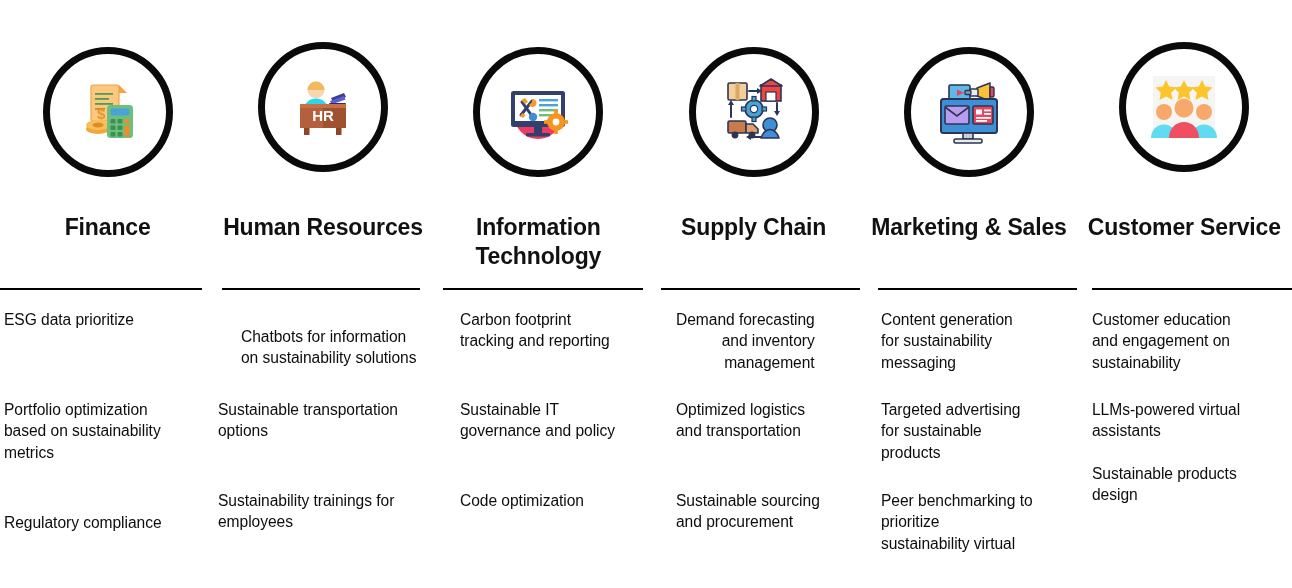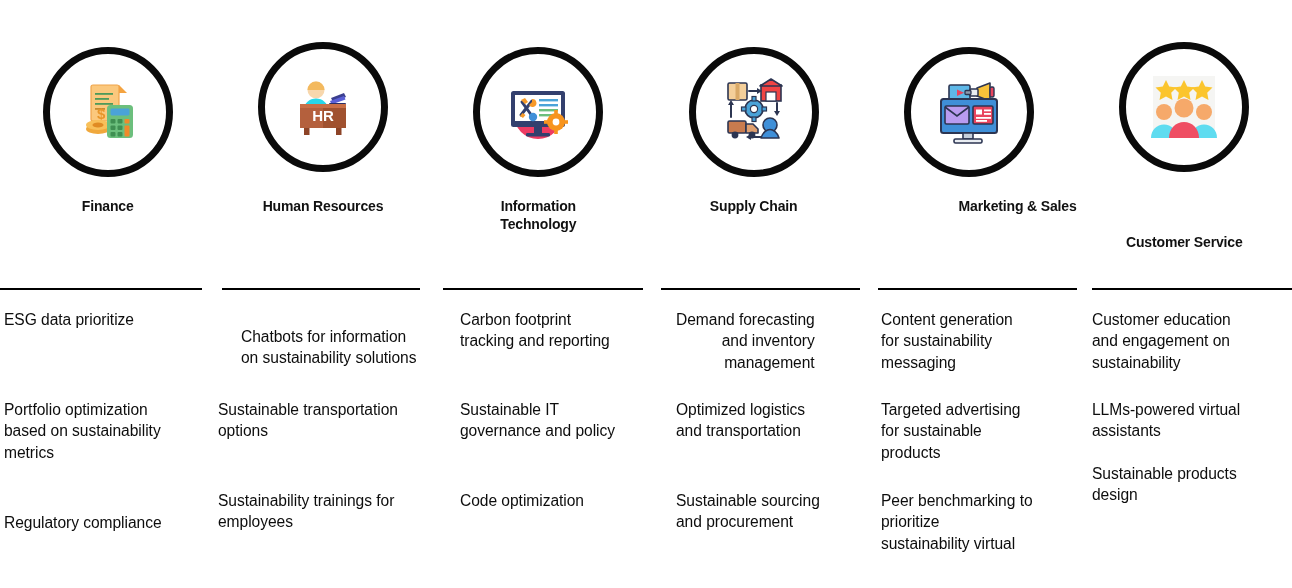--- a/index.html
+++ b/index.html
@@ -68,25 +68,25 @@
     width: 74px;
     height: 74px;
     position: relative;
     display: block;
   }
   .glyph svg { display: block; width: 100%; height: 100%; }
 
   
   .heading {
     position: absolute;
-    top: 198px;
+    top: 213px;
     left: 0;
     width: 215.333px;
     text-align: center;
-    font-size: 14px;
+    font-size: 23px;
     font-weight: 700;
     line-height: 1.28;
     letter-spacing: -0.15px;
     color: #111111;
     font-family: "Liberation Sans", sans-serif;
   }
 
   
   .rule {
     position: absolute;
@@ -288,21 +288,21 @@
               <g fill="#ffffff">
                 <rect x="52" y="34.5" width="7" height="1.8"></rect>
                 <rect x="52" y="38" width="7" height="1.8"></rect>
                 <rect x="44" y="42" width="15" height="1.8"></rect>
                 <rect x="44" y="45" width="11" height="1.8"></rect>
               </g>
             </svg>
           </span>
         </div>
       </div>
-      <div class="heading" style="white-space: pre-line; text-align: right;">Marketing &amp; Sales</div>
+      <div class="heading" style="white-space: pre-line;">Marketing &amp; Sales</div>
     </div>
 
     <div class="column">
       <div class="medallion-wrap">
         <div class="medallion shift-up">
           <span class="glyph">
             <svg viewBox="0 0 74 74">
               <rect x="6" y="6" width="62" height="62" fill="#f5f5f3"></rect>
               <g fill="#fbc52d">
                 <path d="M19 10 l3.2 6.6 l7.3 1 l-5.3 5.1 l1.3 7.2 l-6.5 -3.4 l-6.5 3.4 l1.3 -7.2 l-5.3 -5.1 l7.3 -1 z"></path>
@@ -312,21 +312,21 @@
               <circle cx="17" cy="42" r="8" fill="#f6a96a"></circle>
               <path d="M4 68 c0-8 5.8-13.5 13-13.5 s13 5.5 13 13.5 z" fill="#5fdcf0"></path>
               <circle cx="57" cy="42" r="8" fill="#f6a96a"></circle>
               <path d="M44 68 c0-8 5.8-13.5 13-13.5 s13 5.5 13 13.5 z" fill="#5fdcf0"></path>
               <circle cx="37" cy="38" r="9.5" fill="#f6a96a"></circle>
               <path d="M22 68 c0-9.5 6.7-16 15-16 s15 6.5 15 16 z" fill="#ef4e63"></path>
             </svg>
           </span>
         </div>
       </div>
-      <div class="heading" style="white-space: pre-line; margin-top: 36px;">Customer Service</div>
+      <div class="heading" style="white-space: pre-line;">Customer Service</div>
     </div>
 
   </div>
 
   <div class="rule" style="left:0px;    width:202px;"></div>
   <div class="rule" style="left:222px;  width:198px;"></div>
   <div class="rule" style="left:443px;  width:200px;"></div>
   <div class="rule" style="left:661px;  width:199px;"></div>
   <div class="rule" style="left:878px;  width:199px;"></div>
   <div class="rule" style="left:1092px; width:200px;"></div>

